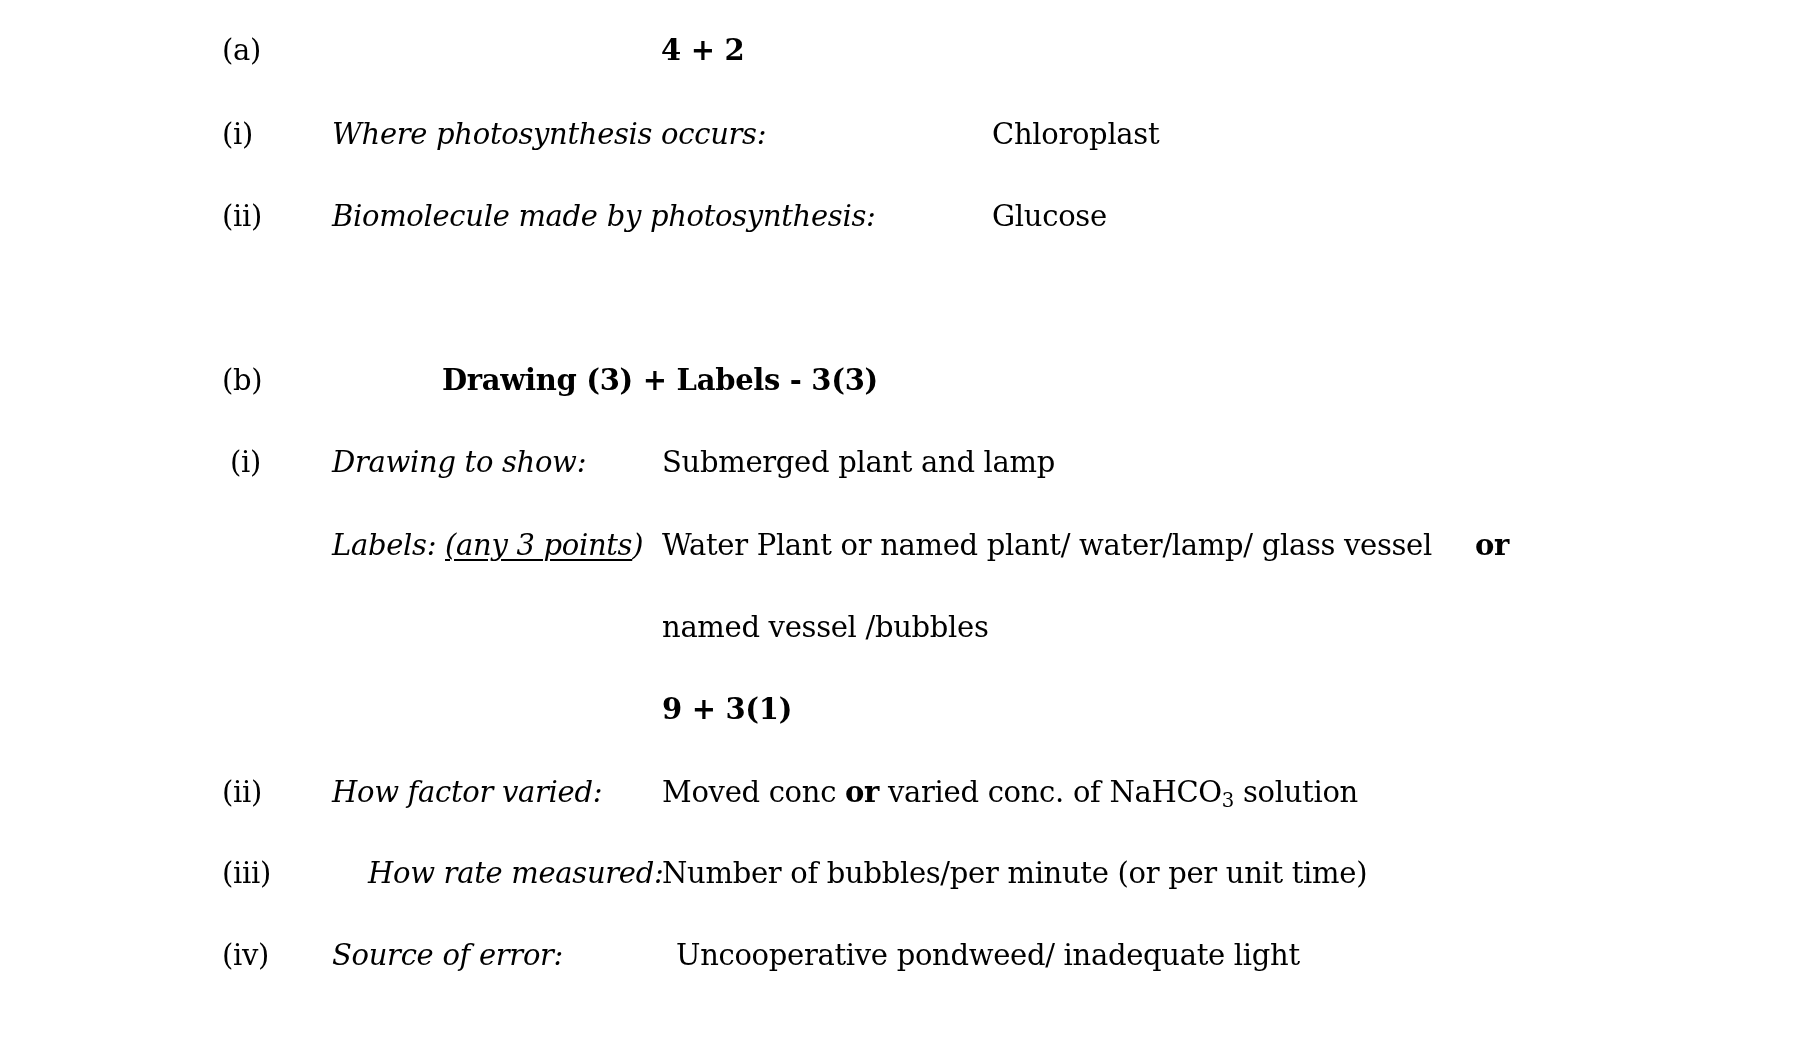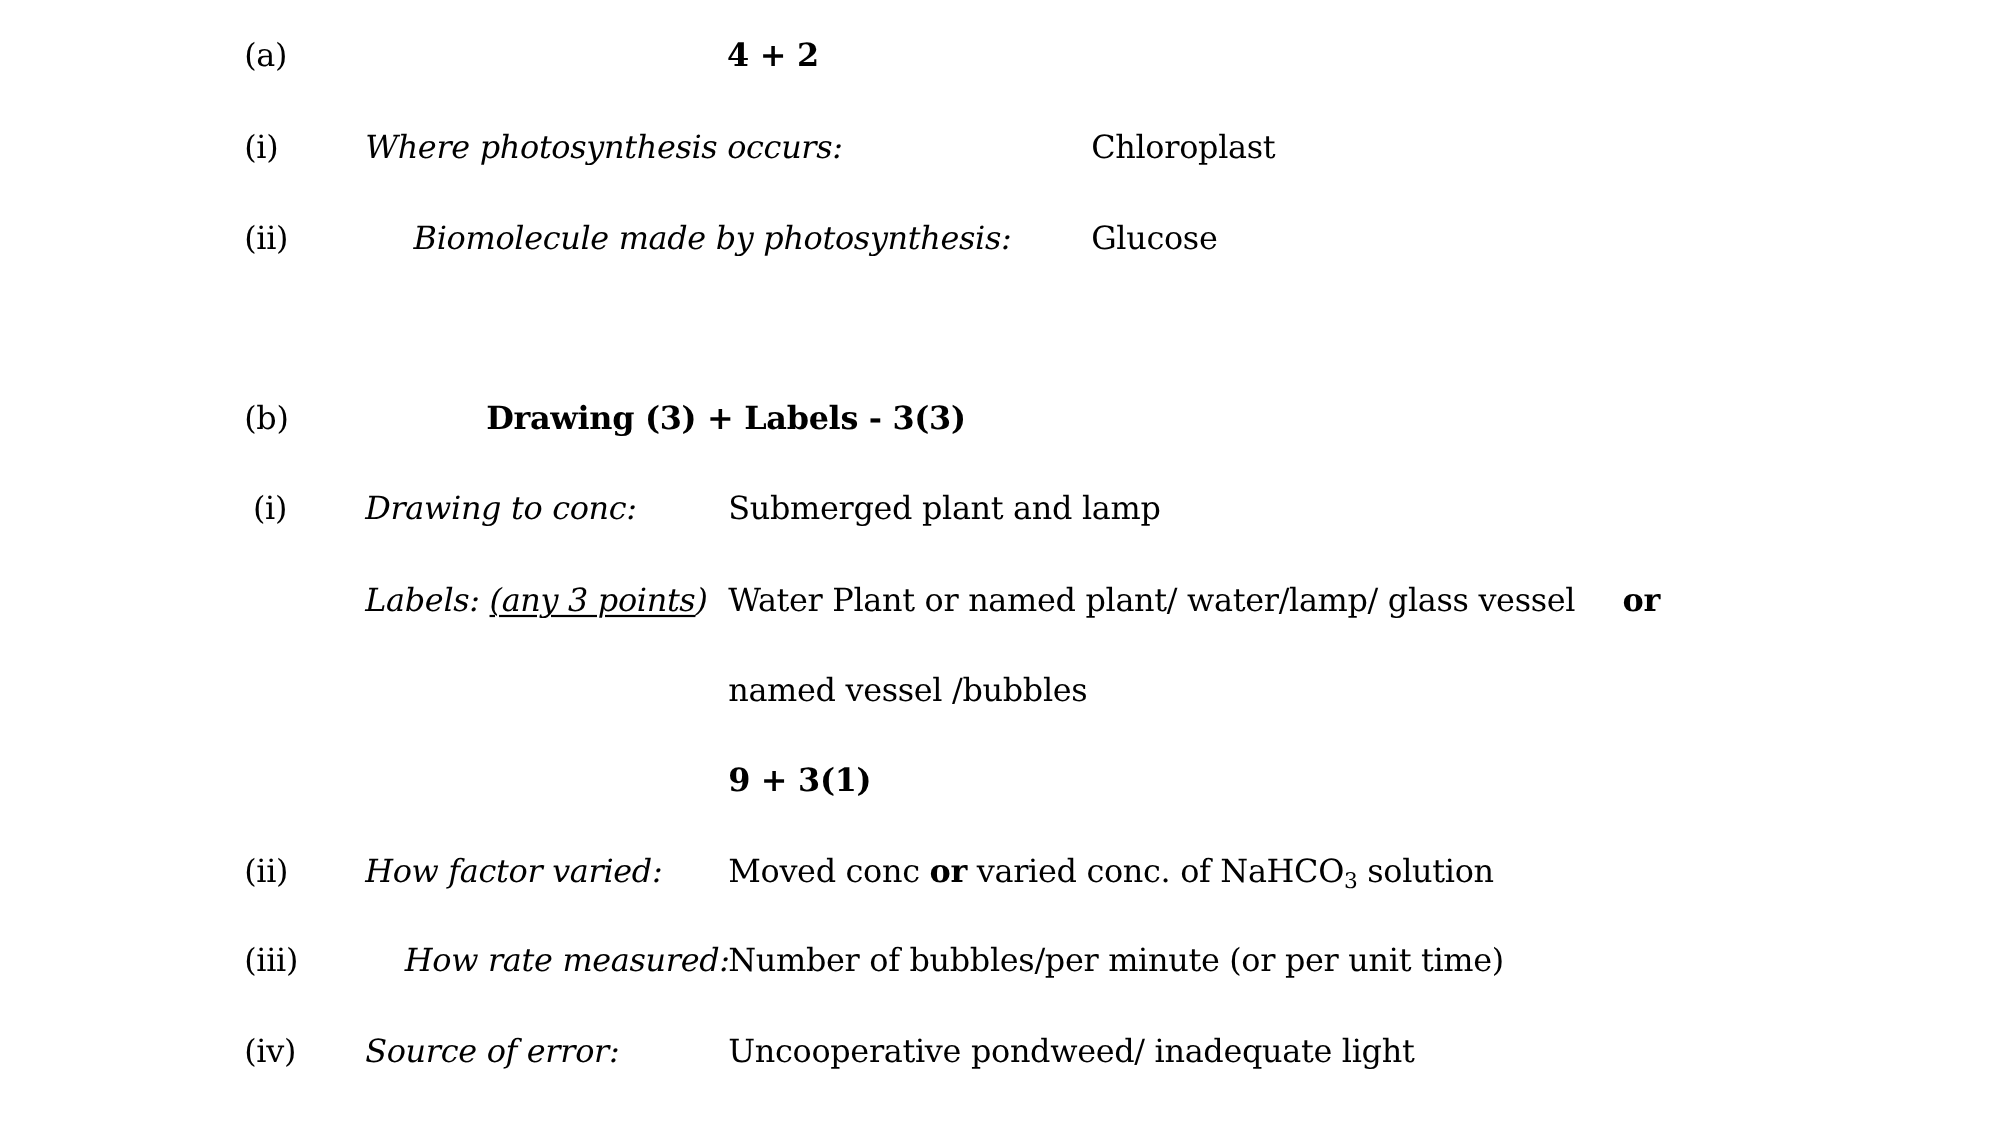--- a/index.html
+++ b/index.html
@@ -36,41 +36,41 @@
 <body>
 
 <div class="line col-num" style="top:30px;">(a)</div>
 <div class="line b" style="top:30px; left:661px;">4 + 2</div>
 
 <div class="line col-num" style="top:114px;">(i)</div>
 <div class="line col-q it" style="top:114px;">Where photosynthesis occurs:</div>
 <div class="line col-ans-a" style="top:114px;">Chloroplast</div>
 
 <div class="line col-num" style="top:196px;">(ii)</div>
-<div class="line col-q it" style="top:196px;margin-left:44px;">Biomolecule made by photosynthesis:</div>
+<div class="line col-q it" style="top:196px;">Biomolecule made by photosynthesis:</div>
 <div class="line col-ans-a" style="top:196px;">Glucose</div>
 
 <div class="line col-num" style="top:360px;">(b)</div>
 <div class="line b" style="top:360px; left:442px;">Drawing (3) + Labels - 3(3)</div>
 
 <div class="line" style="top:442px; left:230px;">(i)</div>
-<div class="line col-q it" style="top:442px;">Drawing to conc:</div>
+<div class="line col-q it" style="top:442px;">Drawing to show:</div>
 <div class="line col-ans" style="top:442px;">Submerged plant and lamp</div>
 
 <div class="line col-q it" style="top:525px;"><span>Labels: </span><span class="u">(any 3 points</span><span>)</span></div>
 <div class="line col-ans" style="top:525px;">Water Plant or named plant/ water/lamp/ glass vessel</div>
 <div class="line b" style="top:525px; left:1475px;">or</div>
 
 <div class="line col-ans" style="top:607px;">named vessel /bubbles</div>
 
 <div class="line col-ans b" style="top:689px;text-align:right;">9 + 3(1)</div>
 
 <div class="line col-num" style="top:772px;">(ii)</div>
 <div class="line col-q it" style="top:772px;">How factor varied:</div>
 <div class="line col-ans" style="top:772px;"><span>Moved conc </span><span class="b">or</span><span> varied conc. of NaHCO</span><sub>3</sub><span> solution</span></div>
 
 <div class="line col-num" style="top:853px;">(iii)</div>
 <div class="line col-q it" style="top:853px;margin-left:36px;">How rate measured:</div>
 <div class="line col-ans" style="top:853px;">Number of bubbles/per minute (or per unit time)</div>
 
 <div class="line col-num" style="top:935px;">(iv)</div>
 <div class="line col-q it" style="top:935px;">Source of error:</div>
-<div class="line col-ans" style="top:935px;">Uncooperative pondweed/ inadequate light</div>
+<div class="line col-ans" style="top:935px;margin-left:14px;">Uncooperative pondweed/ inadequate light</div>
 
 </body></html>

